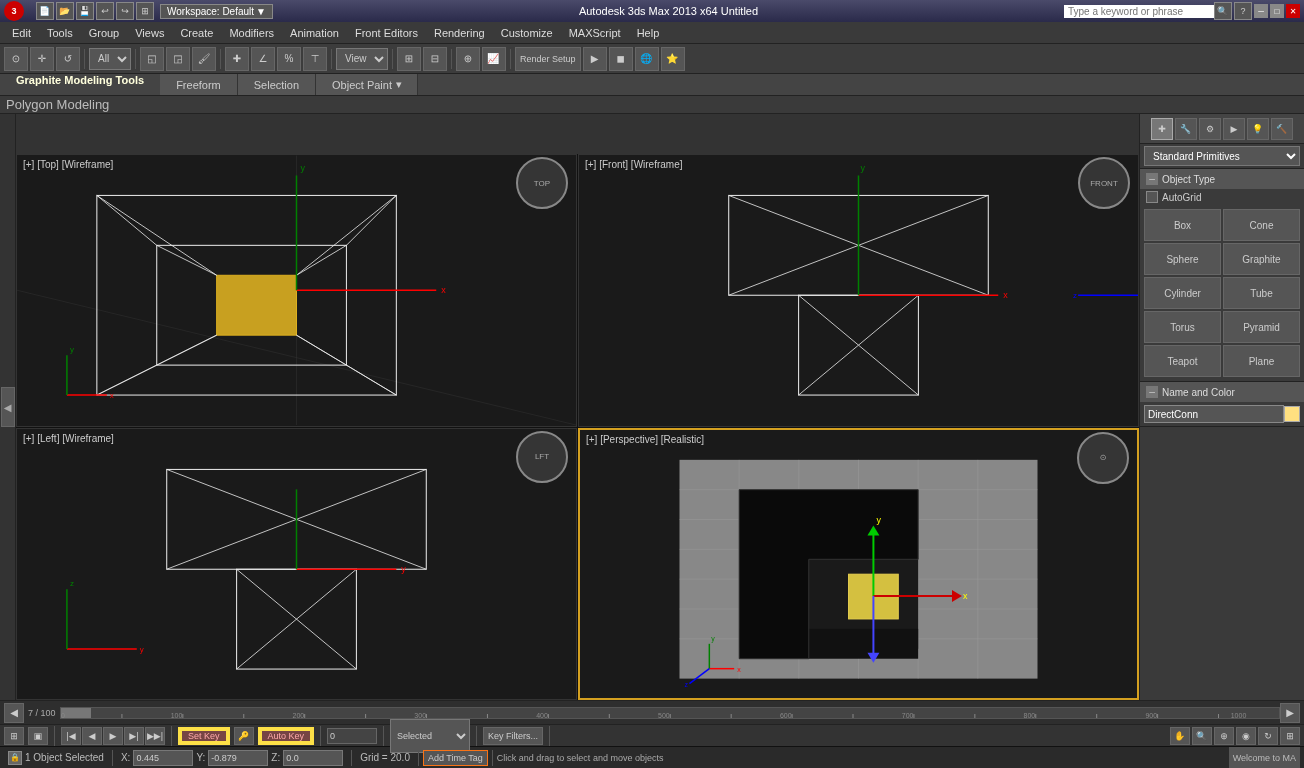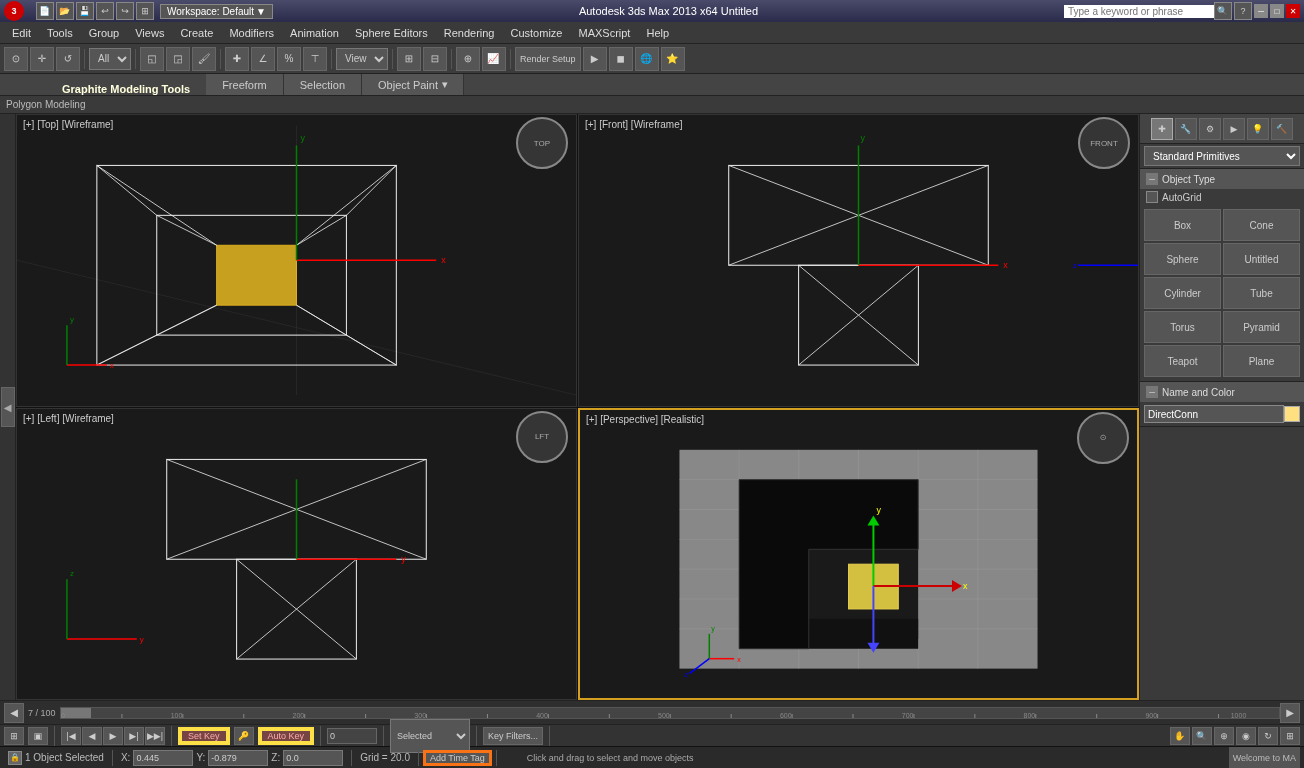--- a/index.html
+++ b/index.html
@@ -137,51 +137,51 @@
       font-size: 11px;
       color: #ccc;
       background: #555;
       border-right: 1px solid #333;
     }
     .ribbon-tab-label {
       color: #ffd;
       font-size: 11px;
       padding: 0 16px;
       display: flex;
-      align-items: flex-end;
+      align-items: flex-start;
       font-weight: bold;
-      margin-left: 46px;
     }
 
     
     #sub-ribbon {
       height: 18px;
       background: #3a3a3a;
       display: flex;
       align-items: center;
       padding: 0 6px;
       border-bottom: 1px solid #222;
-      font-size: 10px;
+      font-size: 13px;
       color: #bbb;
     }
 
     
     #main {
       display: flex;
       height: calc(768px - 22px - 22px - 30px - 22px - 18px - 30px - 22px);
     }
 
     
     #viewports {
       flex: 1;
       display: grid;
       grid-template-columns: 1fr 1fr;
       grid-template-rows: 1fr 1fr;
       gap: 1px;
       background: #111;
+      margin-top: 40px;
     }
 
     .viewport {
       background: #1a1a1a;
       position: relative;
       overflow: hidden;
       border: 1px solid #333;
     }
 
     .viewport.active-border {
@@ -548,21 +548,21 @@
 </div>
 
 <div id="menubar">
   <div class="menu-item">Edit</div>
   <div class="menu-item">Tools</div>
   <div class="menu-item">Group</div>
   <div class="menu-item">Views</div>
   <div class="menu-item">Create</div>
   <div class="menu-item">Modifiers</div>
   <div class="menu-item">Animation</div>
-  <div class="menu-item">Sphere Editors</div>
+  <div class="menu-item">Front Editors</div>
   <div class="menu-item">Rendering</div>
   <div class="menu-item">Customize</div>
   <div class="menu-item">MAXScript</div>
   <div class="menu-item">Help</div>
 </div>
 
 <div id="toolbar">
   <div class="tool-btn">⊙</div>
   <div class="tool-btn">✛</div>
   <div class="tool-btn">↺</div>
@@ -800,21 +800,21 @@
         <span>Object Type</span>
       </div>
       <div class="auto-grid-row">
         <div class="checkbox"></div>
         <span>AutoGrid</span>
       </div>
       <div class="obj-type-grid">
         <div class="obj-btn">Box</div>
         <div class="obj-btn">Cone</div>
         <div class="obj-btn">Sphere</div>
-        <div class="obj-btn">Untitled</div>
+        <div class="obj-btn">Graphite</div>
         <div class="obj-btn">Cylinder</div>
         <div class="obj-btn">Tube</div>
         <div class="obj-btn">Torus</div>
         <div class="obj-btn">Pyramid</div>
         <div class="obj-btn">Teapot</div>
         <div class="obj-btn">Plane</div>
       </div>
     </div>
 
     <div class="panel-section">
@@ -947,25 +947,25 @@
     <span>Z:</span>
     <input class="status-input" type="text" value="0.0" style="">
   </div>
   <div class="status-separator"></div>
 
   <div class="status-section">
     <span>Grid = 20.0</span>
   </div>
   <div class="status-separator"></div>
 
-  <button style="height:16px;background:#555;border:3px solid #f97316;color:#ccc;font-size:9px;padding:0 4px;cursor:pointer;">
+  <button style="height:16px;background:#555;border:1px solid #f97316;color:#ccc;font-size:9px;padding:0 4px;cursor:pointer;">
     <span>Add Time Tag</span>
   </button>
   <div class="status-separator"></div>
 
-  <div style="flex:1;margin-left:26px;">
+  <div style="flex:1;">
     <span style="color:#aaa;font-size:9px;">Click and drag to select and move objects</span>
   </div>
 
   <div style="background:#555;padding:0 4px;height:100%;display:flex;align-items:center;font-size:9px;">
     <span>Welcome to MA</span>
   </div>
 </div>
 
 </body></html>

